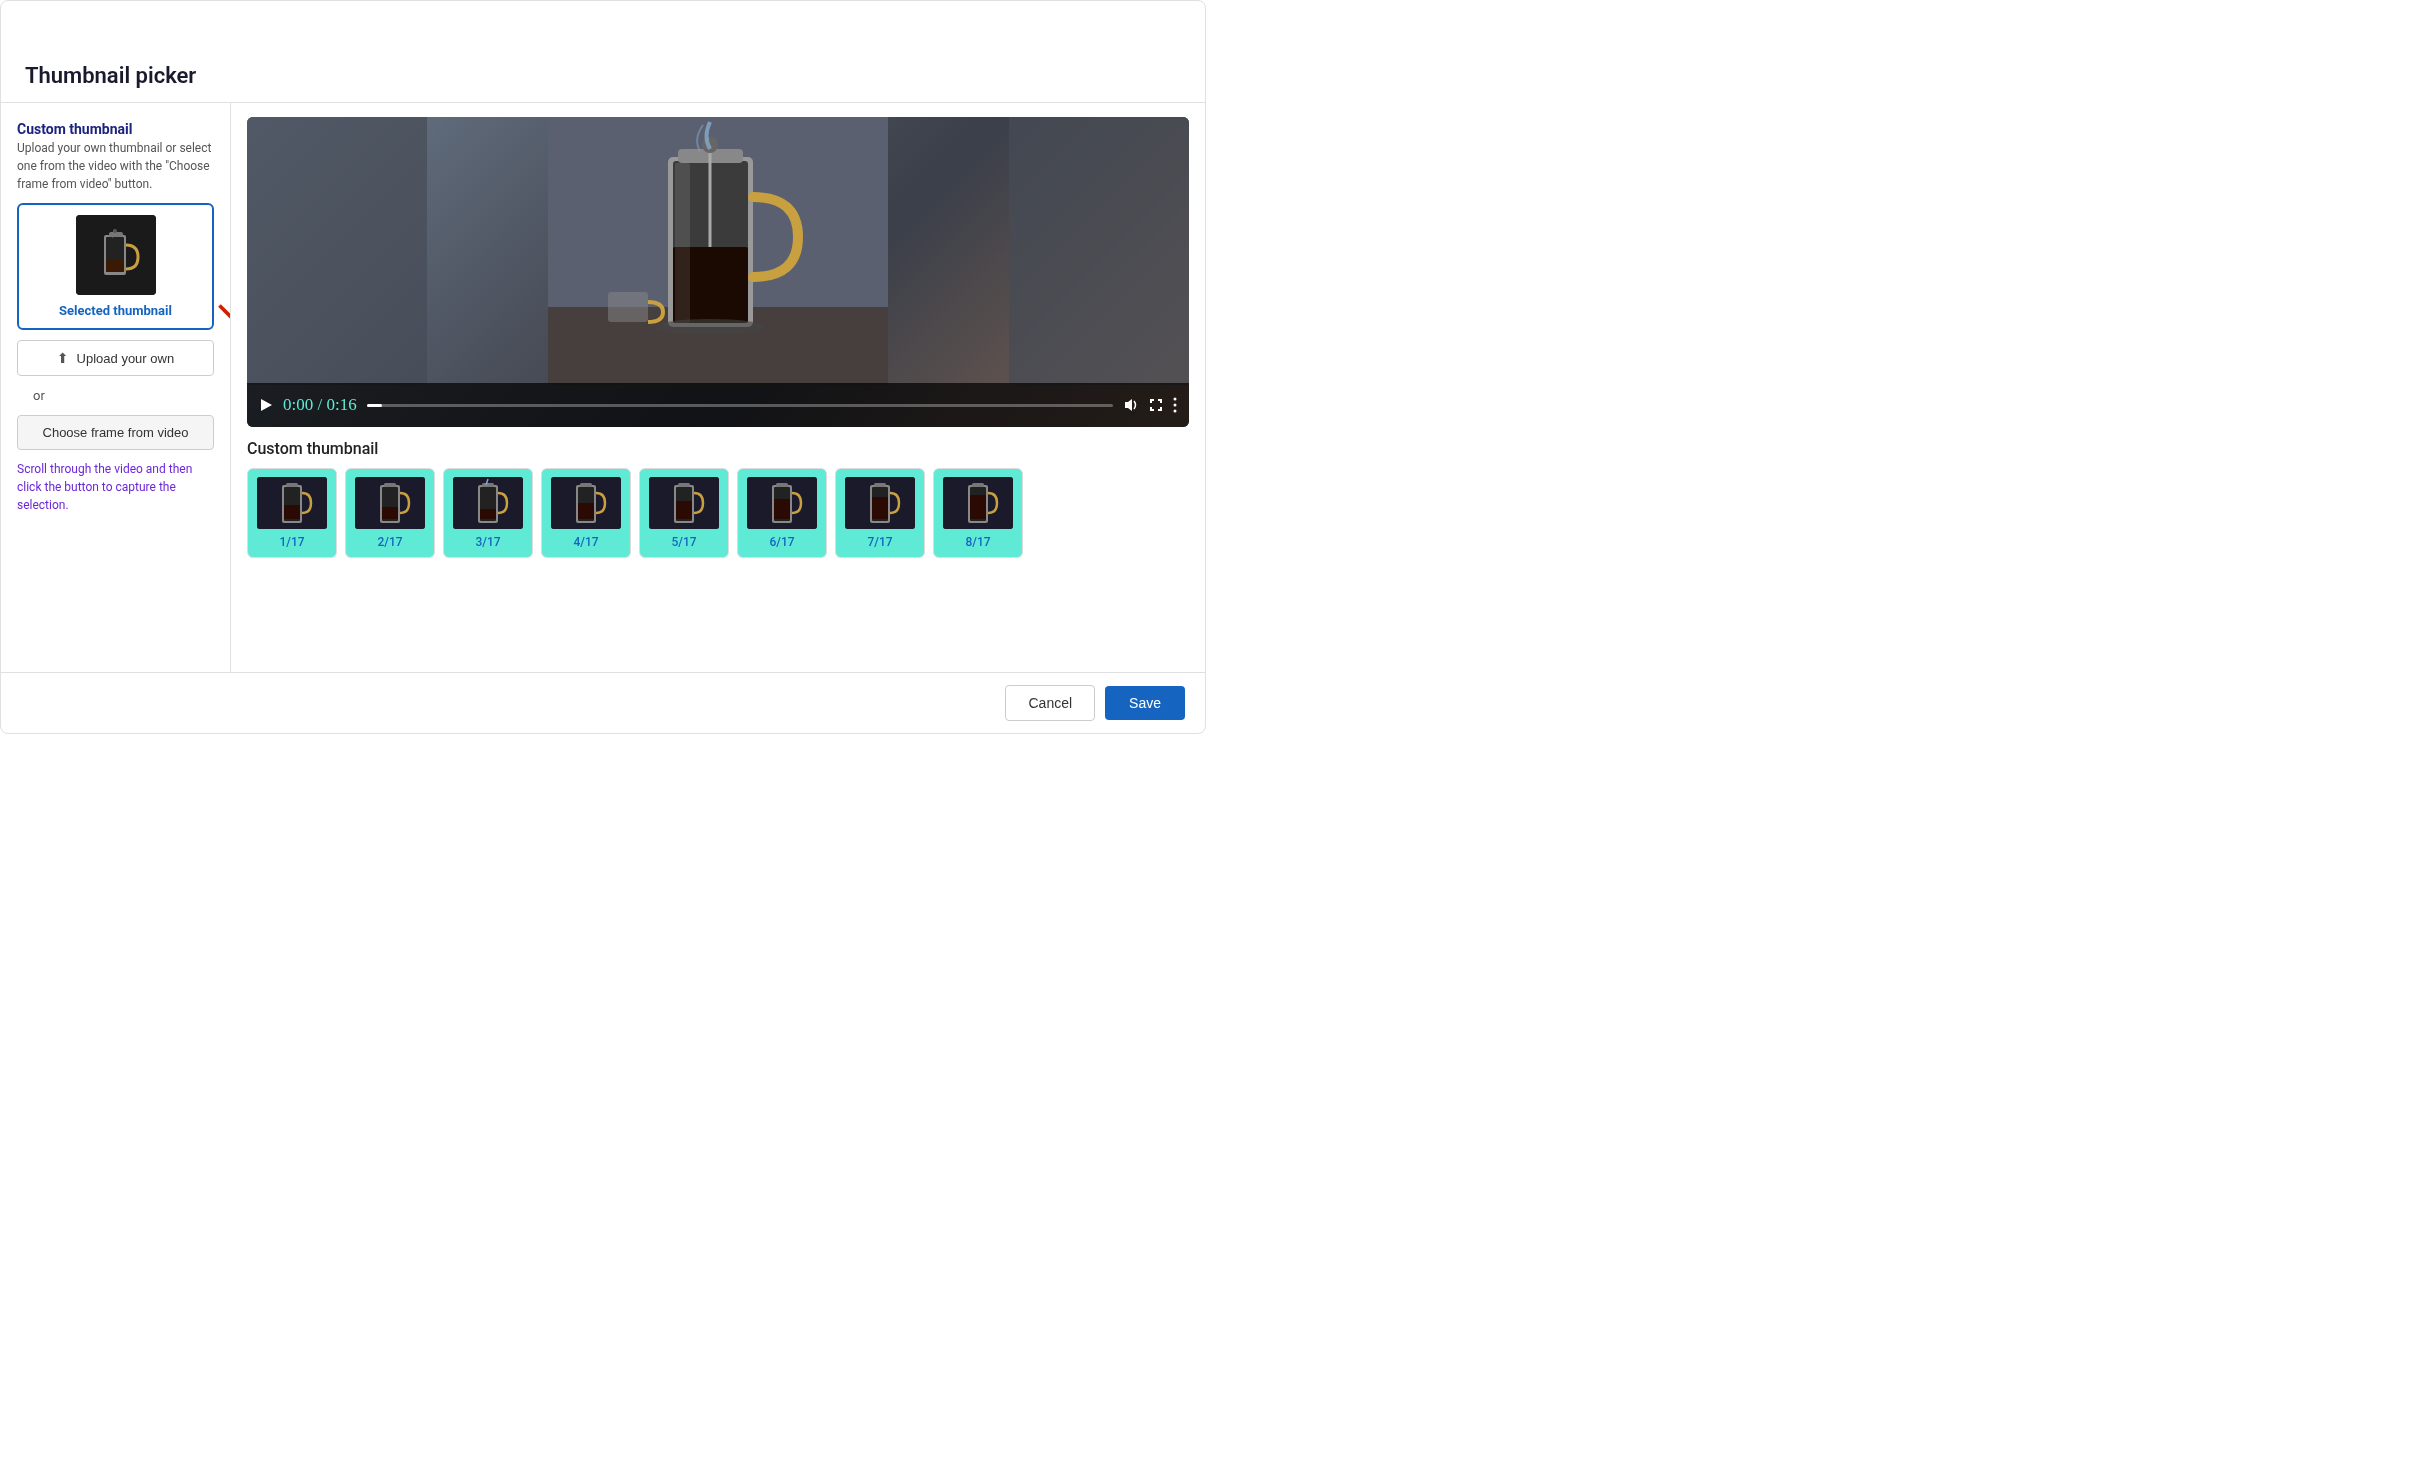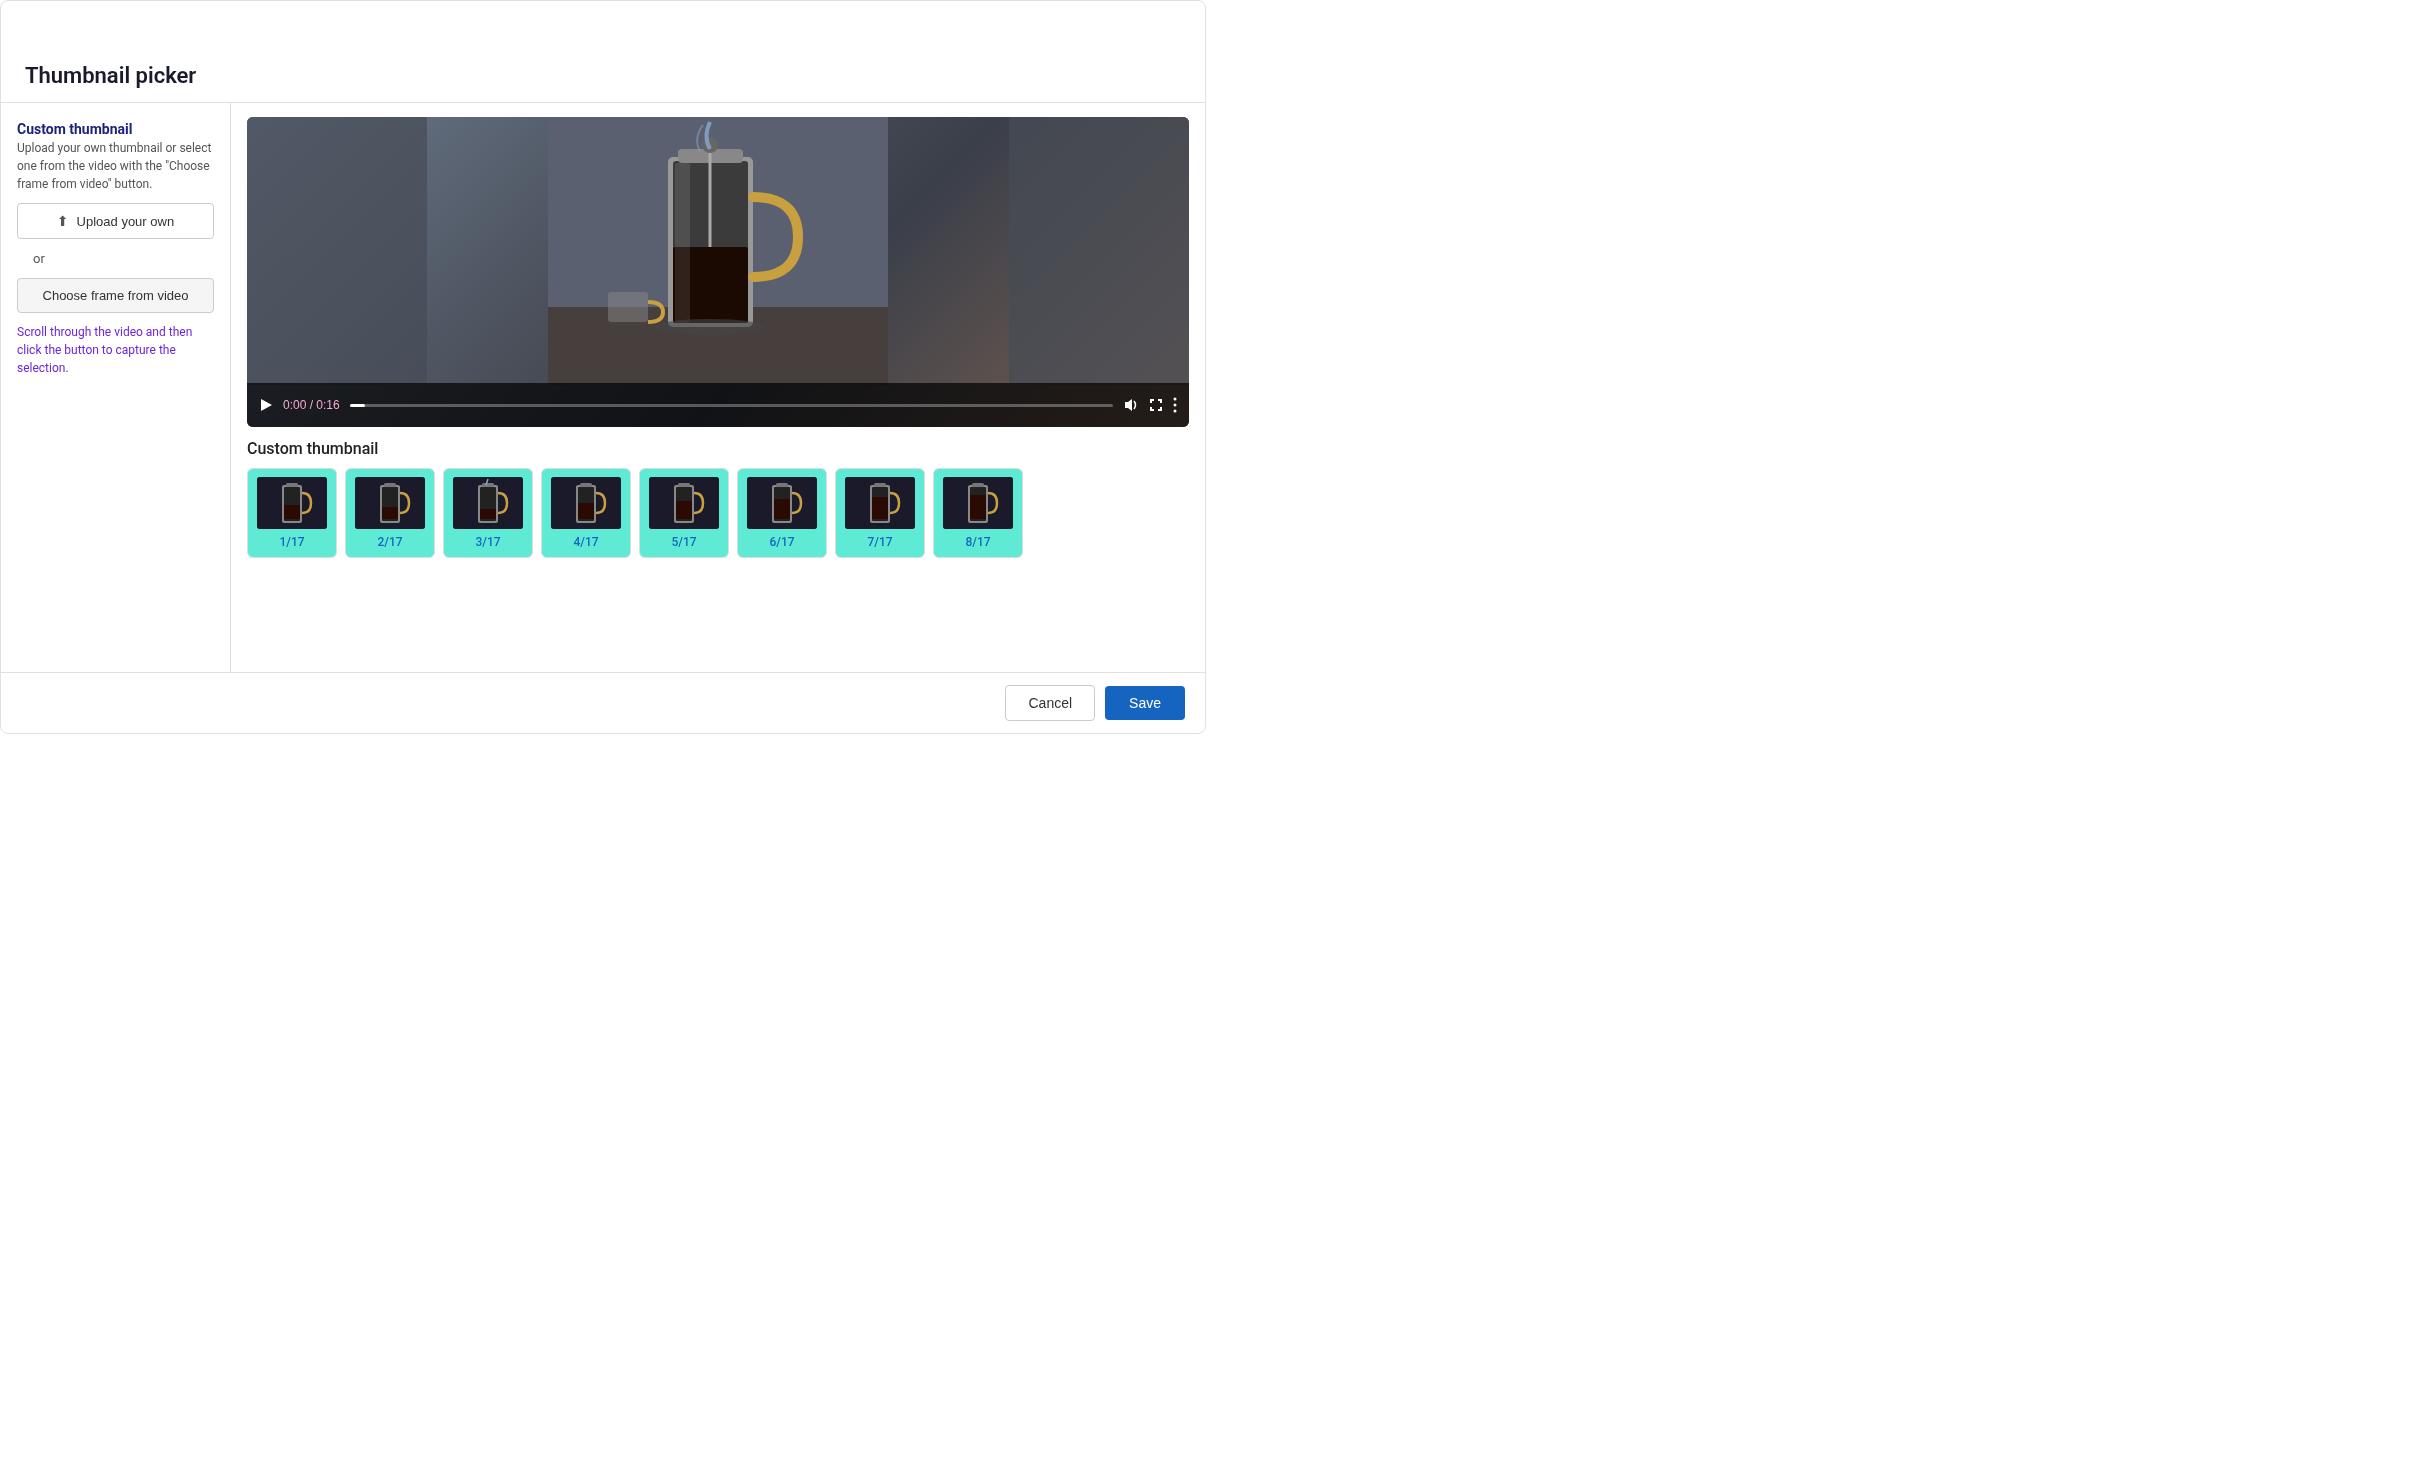--- a/index.html
+++ b/index.html
@@ -217,23 +217,23 @@
       font-size: 14px;
       cursor: pointer;
       background: none;
       border: none;
       padding: 0;
       display: flex;
       align-items: center;
     }
 
     .time-display {
-      color: #f9a8d4;
-      font-size: 12px;
-      font-family: Liberation Sans, sans-serif;
+      color: #5eead4;
+      font-size: 17px;
+      font-family: Liberation Serif, serif;
       white-space: nowrap;
     }
 
     .progress-bar-track {
       flex: 1;
       height: 3px;
       background: rgba(255,255,255,0.3);
       border-radius: 2px;
       position: relative;
     }
@@ -346,20 +346,50 @@
 
   <div class="dialog-body">
 
     <div class="left-panel">
 
       <div>
         <div class="section-title">Custom thumbnail</div>
         <div class="section-desc">Upload your own thumbnail or select one from the video with the "Choose frame from video" button.</div>
       </div>
 
+      <div class="selected-thumbnail-box">
+        <div class="selected-thumbnail-img">
+          <svg class="thumb-svg" viewBox="0 0 80 80" xmlns="http://www.w3.org/2000/svg">
+            <rect width="80" height="80" fill="#1a1a1a"></rect>
+
+            <rect x="28" y="20" width="22" height="40" rx="2" fill="#888"></rect>
+            <rect x="30" y="22" width="18" height="35" rx="1" fill="#222"></rect>
+
+            <rect x="30" y="45" width="18" height="12" rx="1" fill="#3a1a05"></rect>
+
+            <path d="M50 30 Q62 30 62 42 Q62 54 50 54" stroke="#c8a040" stroke-width="3" fill="none"></path>
+
+            <line x1="39" y1="15" x2="36" y2="22" stroke="#aaccee" stroke-width="2"></line>
+
+            <rect x="33" y="17" width="14" height="5" rx="2" fill="#777"></rect>
+
+            <circle cx="39" cy="16" r="2" fill="#555"></circle>
+          </svg>
+        </div>
+        <div class="selected-label">Selected thumbnail</div>
+
+        <svg class="arrow-indicator" viewBox="0 0 80 80" xmlns="http://www.w3.org/2000/svg">
+          <defs>
+            <marker id="arrowhead" markerWidth="8" markerHeight="8" refX="4" refY="4" orient="auto">
+              <path d="M0,0 L8,4 L0,8 Z" fill="#cc2200"></path>
+            </marker>
+          </defs>
+          <line x1="10" y1="10" x2="65" y2="65" stroke="#cc2200" stroke-width="5" marker-end="url(#arrowhead)"></line>
+        </svg>
+      </div>
 
       <button class="upload-btn">
         <span class="upload-icon">⬆</span>
         <span>Upload your own</span>
       </button>
 
       <div class="or-text">or</div>
 
       <button class="choose-frame-btn">Choose frame from video</button>
 

